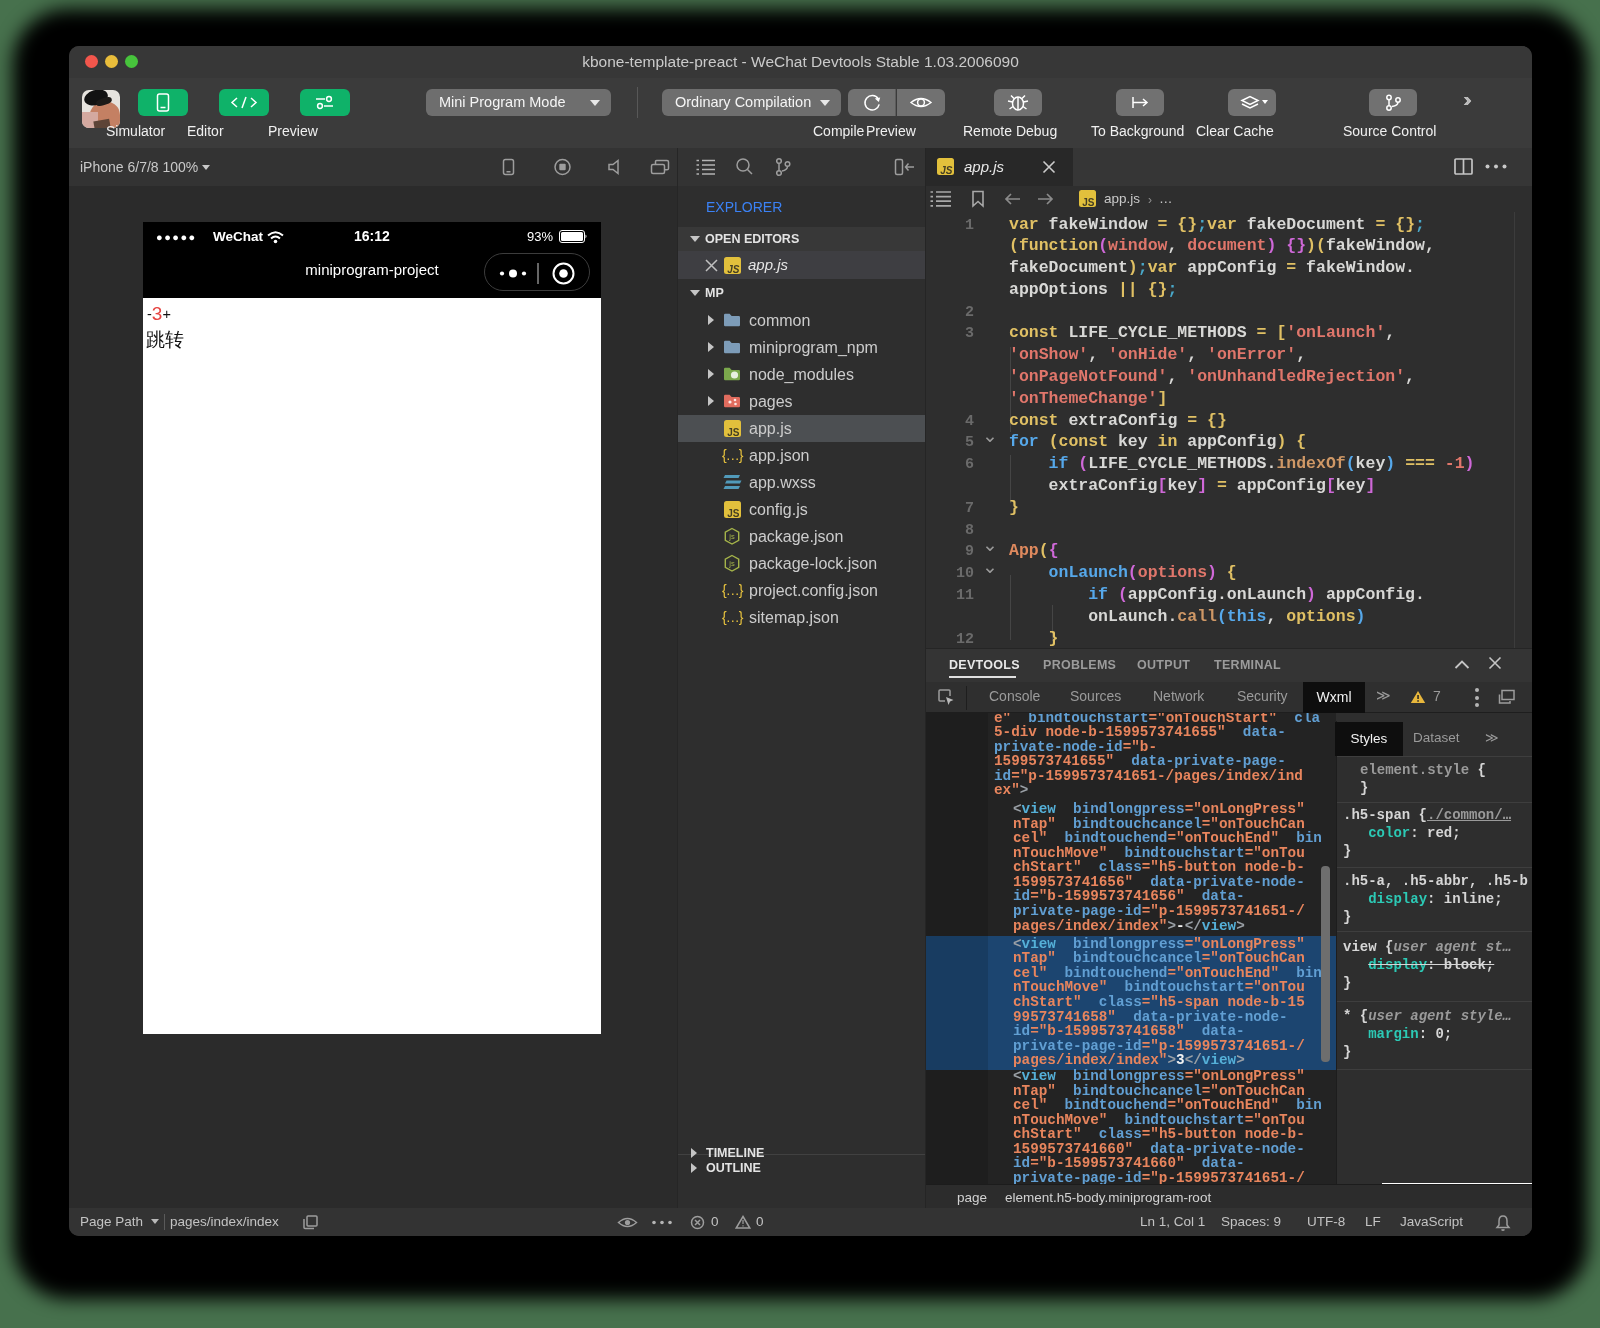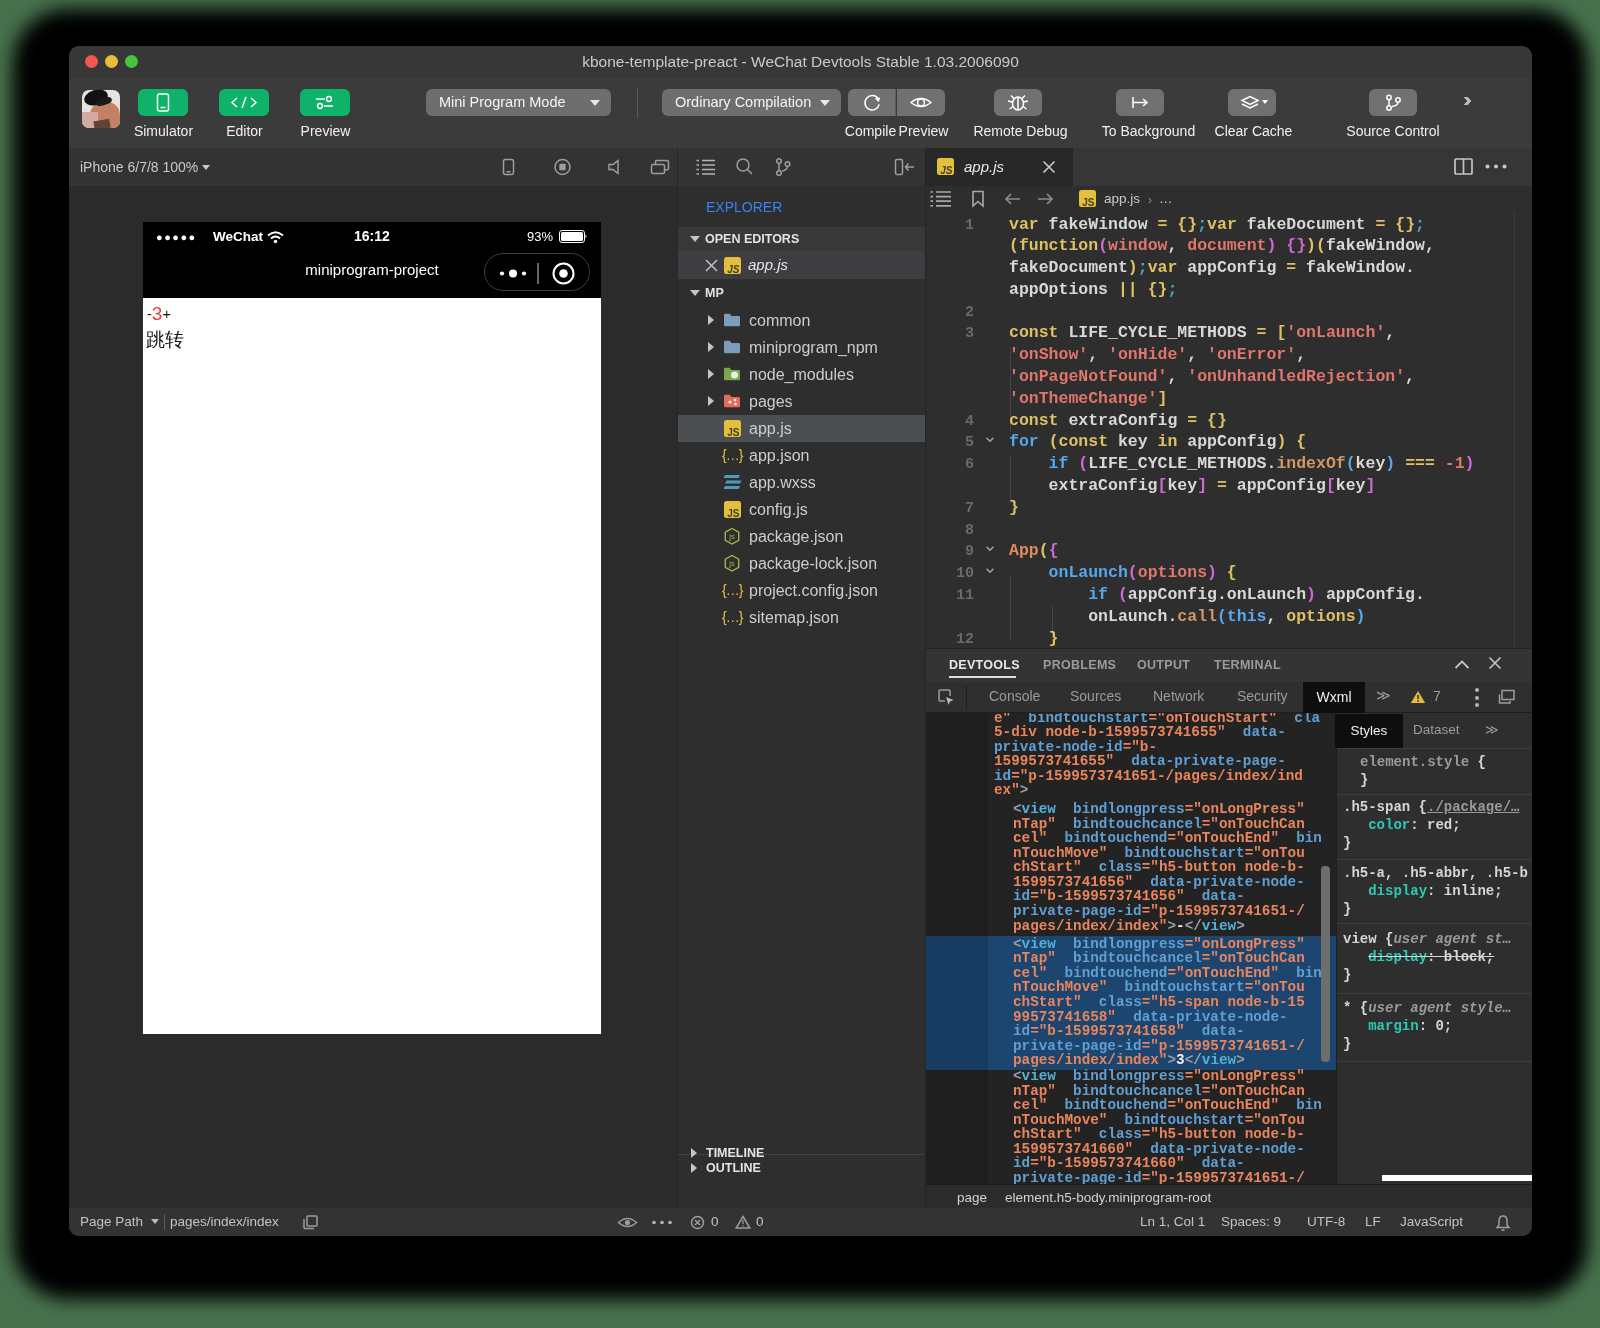--- a/index.html
+++ b/index.html
@@ -11,21 +11,21 @@
   #win { position:absolute; left:69px; top:46px; width:1463px; height:1190px;
     background:#333333; border-radius:10px; overflow:hidden; }
   
   #titlebar { position:absolute; left:0; top:0; width:100%; height:32px; background:#373737; }
   .tl { position:absolute; top:9px; width:13px; height:13px; border-radius:50%; }
   #title { position:absolute; top:0; left:0; width:100%; height:32px; line-height:32px;
     text-align:center; color:#cacaca; font-size:15.5px; }
   
   #toolbar { position:absolute; left:0; top:32px; width:100%; height:70px; background:#3b3b3b; }
   .gbtn { position:absolute; top:11px; width:50px; height:27px; background:#0fb269; border-radius:6px; }
-  .blabel { position:absolute; top:45px; font-size:14px; color:#f0f0f0; text-align:center; }
+  .blabel { position:absolute; top:45px; font-size:14px; color:#f0f0f0; }
   .drop { position:absolute; top:11px; height:27px; background:#6e6e6e; border-radius:6px;
     color:#f5f5f5; font-size:14.5px; line-height:27px; padding-left:13px; }
   .drop .arr { position:absolute; right:11px; top:11px; width:0; height:0;
     border-left:5px solid transparent; border-right:5px solid transparent; border-top:6px solid #e8e8e8; }
   .graybtn { position:absolute; top:11px; height:27px; background:#717171; }
   
   #simbar { position:absolute; left:0; top:102px; width:608px; height:38px; background:#333333; }
   #simview { position:absolute; left:0; top:140px; width:608px; height:1022px; background:#2b2b2b; }
   #explorer { position:absolute; left:608px; top:102px; width:249px; height:1060px; background:#2e2e2e;
     border-left:1px solid #262626; border-right:1px solid #252525; }
@@ -67,21 +67,21 @@
   
   #devtools { position:absolute; left:0; top:500px; width:100%; height:560px; background:#2e2e2e;
     border-top:1px solid #252525; }
   .dtab { color:#9b9b9b; font-size:12.5px; font-weight:bold; letter-spacing:0.3px; }
   #wxml { position:absolute; left:0; top:64px; width:410px; height:471px; background:#232323; overflow:hidden; }
   .xb { color:#619fd3; } .xo { color:#e8855d; } .xw { color:#f0f0f0; }
   .xt { color:#55b0d8; } .xg { color:#9aa0a6; }
   .xr { height:14.55px; white-space:pre; overflow:hidden; font-family:"Liberation Mono",monospace;
     font-size:14.3px; font-weight:bold; letter-spacing:0; line-height:14.55px; padding-left:87px; }
   .xrA { padding-left:68px; }
-  #styles { position:absolute; left:410px; top:64px; width:196px; height:471px; background:#2e2e2e;
+  #styles { position:absolute; left:410px; top:72px; width:196px; height:471px; background:#2e2e2e;
     border-left:1px solid #1d1d1d; }
   #styles pre { font-family:"Liberation Mono",monospace; font-size:14px; letter-spacing:0;
     line-height:18px; color:#d6d6d6; font-weight:bold; }
   .sg { color:#9a9a9a; } .st { color:#2cc9b5; }
   .sdiv { position:absolute; left:0; width:100%; height:1px; background:#3e3e3e; }
 </style>
 </head>
 <body>
 <div id="shadow"></div>
 <div id="win">
@@ -483,21 +483,21 @@
       </div>
 
       <div id="styles">
         <div class="abs" style="left:-2px; top:1px; width:68px; height:34px; background:#0e0e0e; color:#f2f2f2; font-size:13.5px; text-align:center; line-height:34px;">Styles</div>
         <div class="abs" style="left:76px; top:9px; color:#9b9b9b; font-size:13.5px;">Dataset</div>
         <div class="abs" style="left:148px; top:9px; color:#9b9b9b; font-size:13px;">≫</div>
         <div class="abs" style="left:0; top:35px; width:100%; height:1px; background:#3e3e3e;"></div>
         <pre class="abs" style="left:6px; top:41px; line-height:17.5px;margin-left:17px;"><span class="sg">element.style</span> {
 }</pre>
         <div class="sdiv" style="top:81px;"></div>
-        <pre class="abs" style="left:6px; top:85px; line-height:18px;">.h5-span {<span class="sg" style="text-decoration:underline;">./package/…</span>
+        <pre class="abs" style="left:6px; top:85px; line-height:18px;">.h5-span {<span class="sg" style="text-decoration:underline;">./common/…</span>
    <span class="st">color</span>: red;
 }</pre>
         <div class="sdiv" style="top:146px;"></div>
         <pre class="abs" style="left:6px; top:151px; line-height:18px;">.h5-a, .h5-abbr, .h5-b
    <span class="st">display</span>: inline;
 }</pre>
         <div class="sdiv" style="top:210px;"></div>
         <pre class="abs" style="left:6px; top:217px; line-height:18px;">view {<span class="sg" style="font-style:italic;">user agent st…</span>
    <s><span class="st">display</span>: block;</s>
 }</pre>

